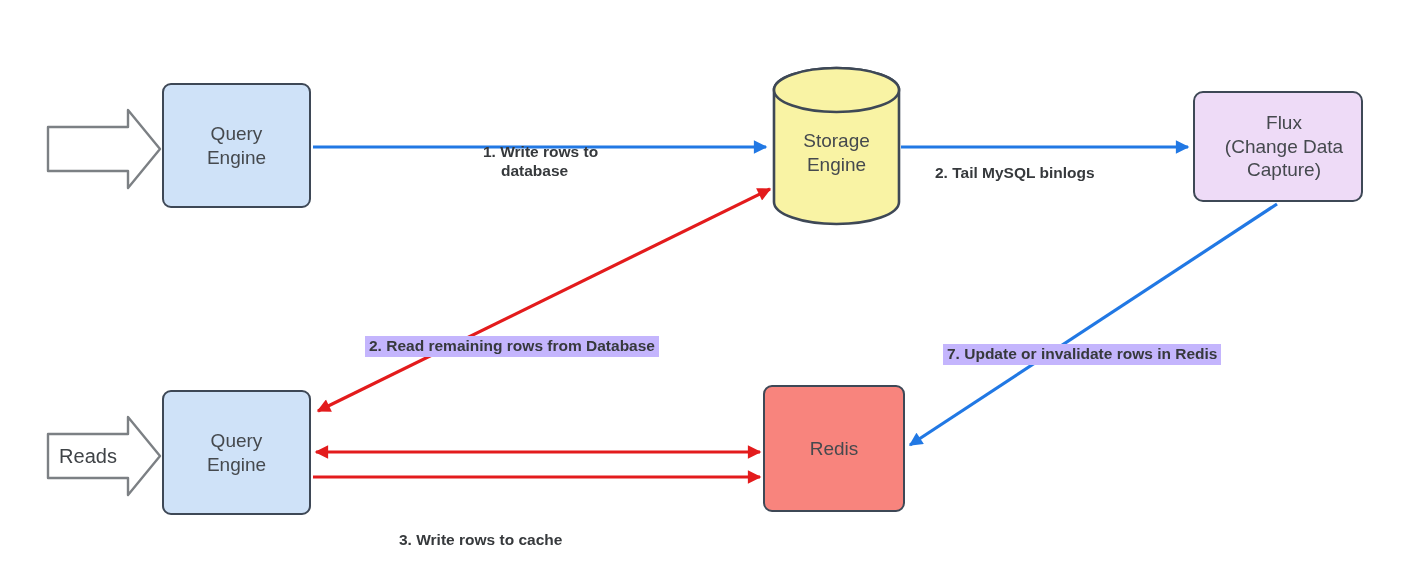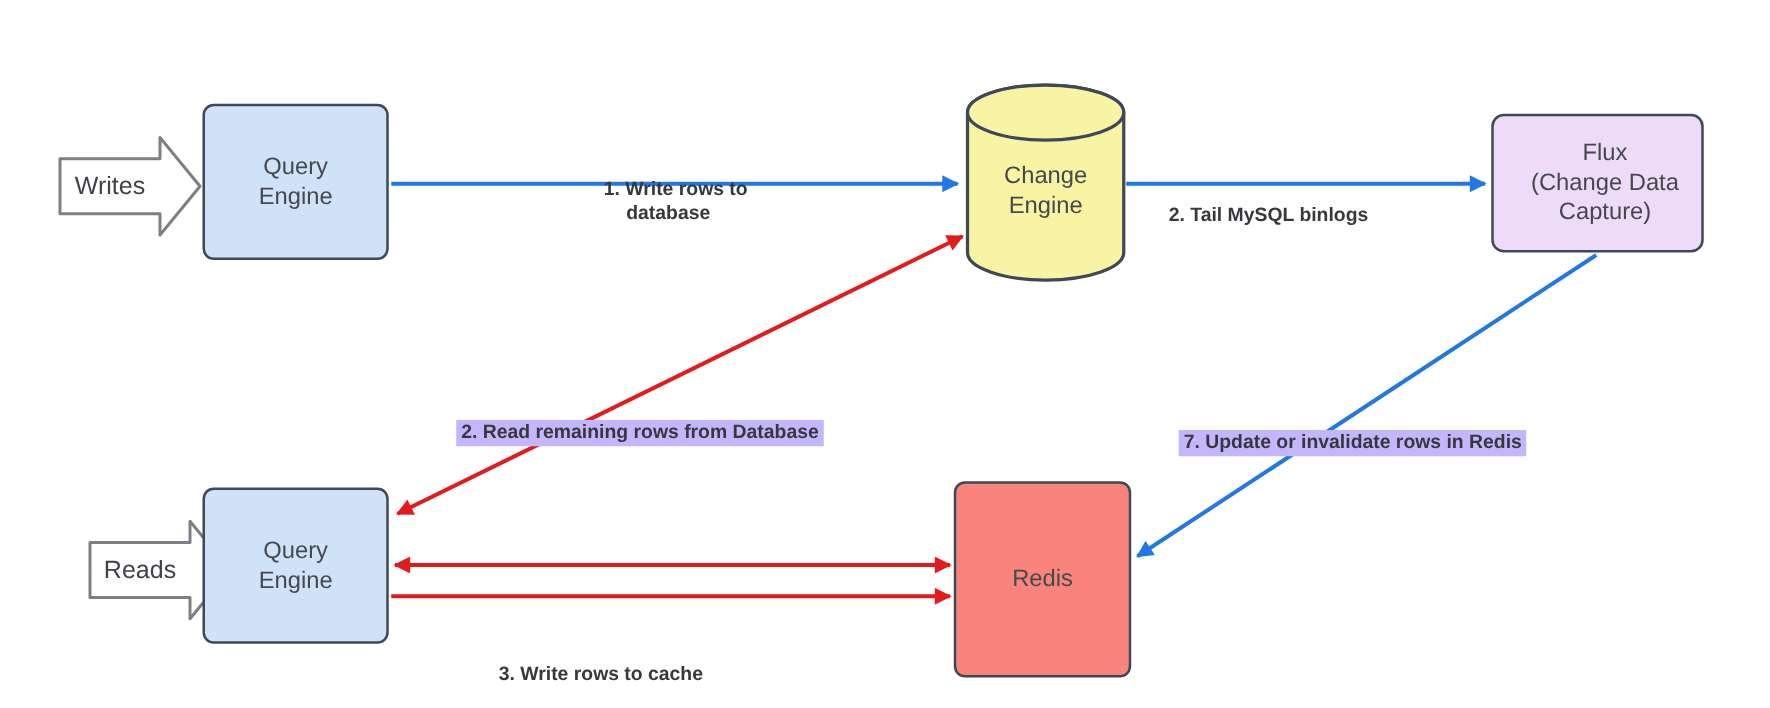--- a/index.html
+++ b/index.html
@@ -30,37 +30,37 @@
     justify-content: center;
     text-align: center;
     white-space: pre-line;
     font-size: 19px;
     line-height: 1.24;
     color: #45494e;
   }
   .node-query-top    { left: 162px; top: 83px;  width: 149px; height: 125px; background: #cfe2f8; }
   .node-query-bottom { left: 162px; top: 390px; width: 149px; height: 125px; background: #cfe2f8; }
   .node-flux         { left: 1193px; top: 91px; width: 170px; height: 111px; background: #eedbf7; border-radius: 10px; padding-left: 12px; }
-  .node-redis        { left: 763px; top: 385px; width: 142px; height: 157px; background: #f8847d; }
+  .node-redis        { left: 763px; top: 385px; width: 142px; height: 127px; background: #f8847d; }
   .shape-wrap {
     position: absolute;
   }
   .cylinder-wrap { left: 771px; top: 65px; width: 131px; height: 162px; }
   .cylinder-label {
     position: absolute;
     left: 0; right: 0; top: 64px;
     text-align: center;
     white-space: pre-line;
     font-size: 19px;
     line-height: 1.28;
     color: #45494e;
   }
   .flow-arrow-wrap { width: 116px; height: 84px; }
   .flow-writes { left: 46px; top: 108px; }
-  .flow-reads  { left: 46px; top: 415px; margin-left: 24px; }
+  .flow-reads  { left: 46px; top: 415px; }
   .flow-arrow-label {
     position: absolute;
     left: 2px; top: 18px;
     width: 80px; height: 46px;
     display: flex;
     align-items: center;
     justify-content: center;
     font-size: 20px;
     color: #3f4347;
   }
@@ -110,41 +110,40 @@
 
     <line x1="316" y1="452" x2="760" y2="452" stroke="#e31b1c" stroke-width="3.2" marker-start="url(#head-red)" marker-end="url(#head-red)"></line>
 
     <line x1="313" y1="477" x2="760" y2="477" stroke="#e31b1c" stroke-width="3.2" marker-end="url(#head-red)"></line>
   </svg>
 
   <div class="shape-wrap flow-arrow-wrap flow-writes">
     <svg width="116" height="84" viewBox="0 0 116 84" xmlns="http://www.w3.org/2000/svg">
       <polygon points="2,19 82,19 82,2 114,41 82,80 82,63 2,63" fill="#ffffff" stroke="#7c8084" stroke-width="2.4" stroke-linejoin="round"></polygon>
     </svg>
-    <div class="flow-arrow-label">Writes</div>
   </div>
 
   <div class="shape-wrap flow-arrow-wrap flow-reads">
     <svg width="116" height="84" viewBox="0 0 116 84" xmlns="http://www.w3.org/2000/svg">
       <polygon points="2,19 82,19 82,2 114,41 82,80 82,63 2,63" fill="#ffffff" stroke="#7c8084" stroke-width="2.4" stroke-linejoin="round"></polygon>
     </svg>
     <div class="flow-arrow-label">Reads</div>
   </div>
 
   <div class="node node-query-top">
     <span>Query
 Engine</span>
   </div>
 
   <div class="shape-wrap cylinder-wrap">
     <svg width="131" height="162" viewBox="0 0 131 162" xmlns="http://www.w3.org/2000/svg">
       <path d="M3 25 A62.5 22 0 0 1 128 25 L128 137 A62.5 22 0 0 1 3 137 Z" fill="#f9f3a4" stroke="#3e4856" stroke-width="2.6"></path>
       <ellipse cx="65.5" cy="25" rx="62.5" ry="22" fill="#f9f3a4" stroke="#3e4856" stroke-width="2.6"></ellipse>
     </svg>
-    <div class="cylinder-label">Change
+    <div class="cylinder-label">Storage
 Engine</div>
   </div>
 
   <div class="node node-flux">
     <span>Flux
 (Change Data
 Capture)</span>
   </div>
 
   <div class="node node-query-bottom">

